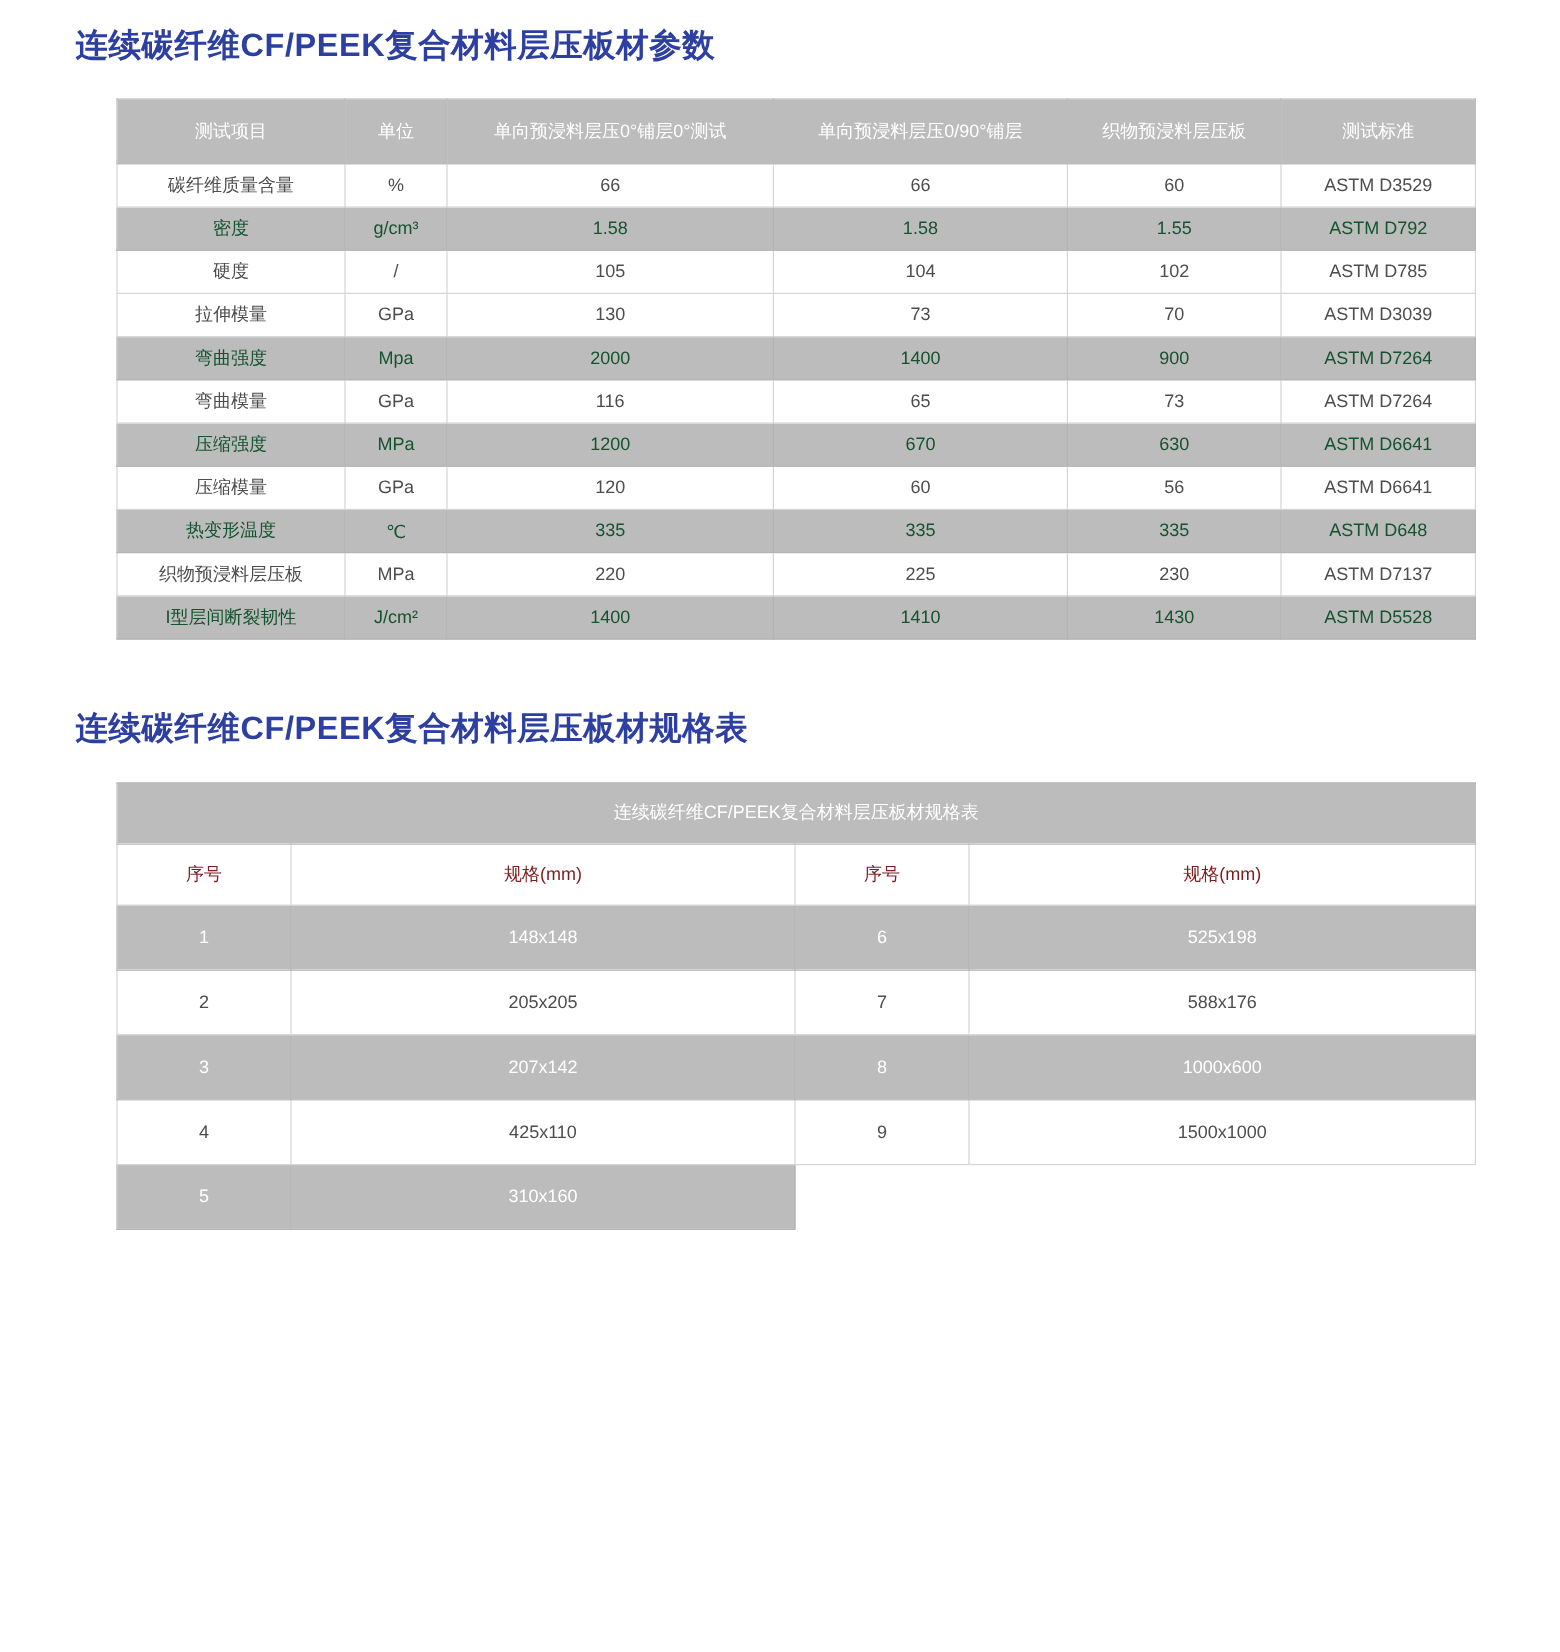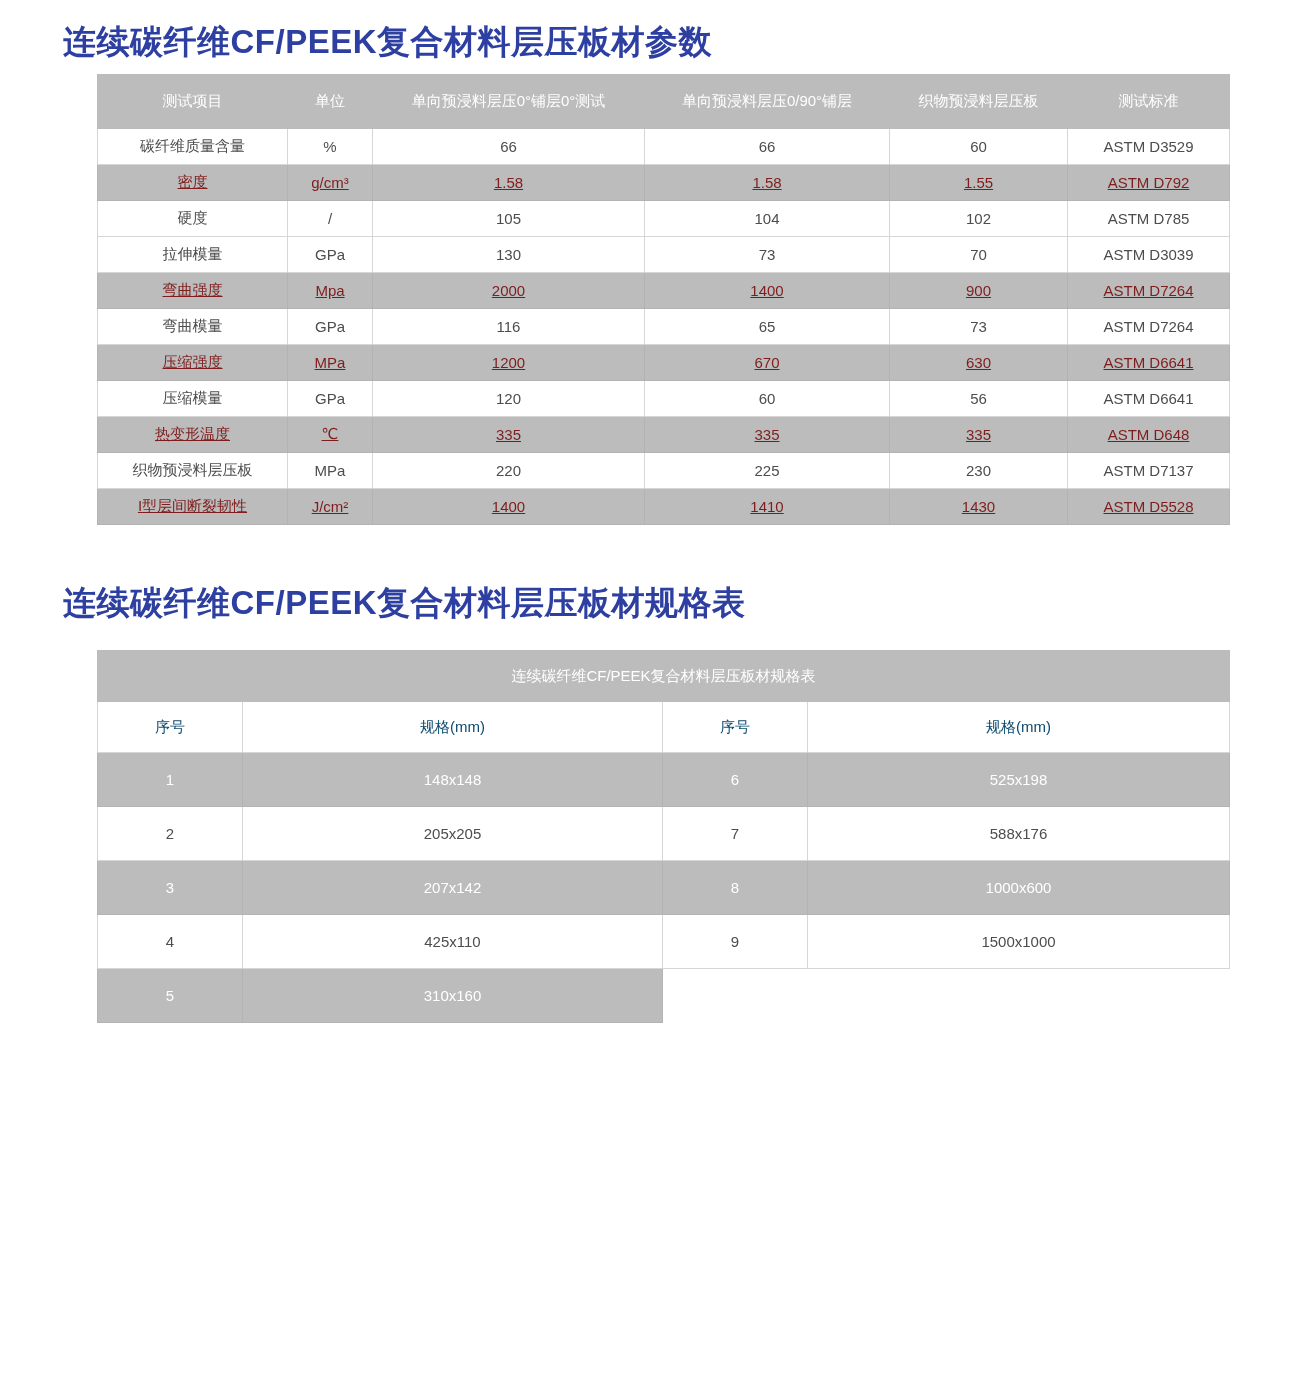--- a/index.html
+++ b/index.html
@@ -13,40 +13,40 @@
     font-family: "Liberation Sans", "DejaVu Sans", sans-serif;
     color: #4a4a4a;
     -webkit-font-smoothing: antialiased;
   }
   .page {
     width: 1300px;
     box-sizing: border-box;
     padding: 0;
   }
   h2.section-title {
-    font-size: 33px;
+    font-size: 27px;
     line-height: 1.2;
     color: #2d3fa0;
     font-weight: bold;
     margin: 0;
     letter-spacing: 0.5px;
   }
   .title-1 {
     padding: 22px 0 0 63px;
   }
   .title-2 {
     padding: 58px 0 0 63px;
   }
   table {
     border-collapse: collapse;
     table-layout: fixed;
   }
   .params-table {
     width: 1132px;
-    margin: 12px 0 0 97px;
+    margin: 28px 0 0 97px;
     font-size: 15px;
   }
   .params-table th, .params-table td {
     border: 1px solid #d6d6d6;
     text-align: center;
     vertical-align: middle;
     color: #4d4d4d;
     font-weight: normal;
     padding: 0 4px;
   }
@@ -58,23 +58,22 @@
     border-color: #bcbcbc;
   }
   .params-table tbody tr {
     height: 36px;
   }
   .params-table tbody tr.odd td {
     background: #ffffff;
   }
   .params-table tbody tr.even td {
     background: #bcbcbc;
-    color: #7f1d1d;
+    color: #14532d;
     border-color: #b3b3b3;
-    text-decoration: underline;
   }
   .col-item   { width: 190px; }
   .col-unit   { width: 85px; }
   .col-uni0   { width: 272px; }
   .col-uni090 { width: 245px; }
   .col-fab    { width: 178px; }
   .col-std    { width: 162px; }
 
   .spec-table {
     width: 1132px;
@@ -92,21 +91,21 @@
   .spec-table .spec-caption {
     height: 50px;
     background: #bcbcbc;
     color: #ffffff;
     border-color: #bcbcbc;
     font-size: 15px;
   }
   .spec-table .spec-head th {
     height: 50px;
     background: #ffffff;
-    color: #0c4a6e;
+    color: #7f1d1d;
   }
   .spec-table tbody tr {
     height: 54px;
   }
   .spec-table tbody tr.even td {
     background: #bcbcbc;
     color: #ffffff;
     border-color: #b3b3b3;
   }
   .spec-table tbody tr.odd td {

